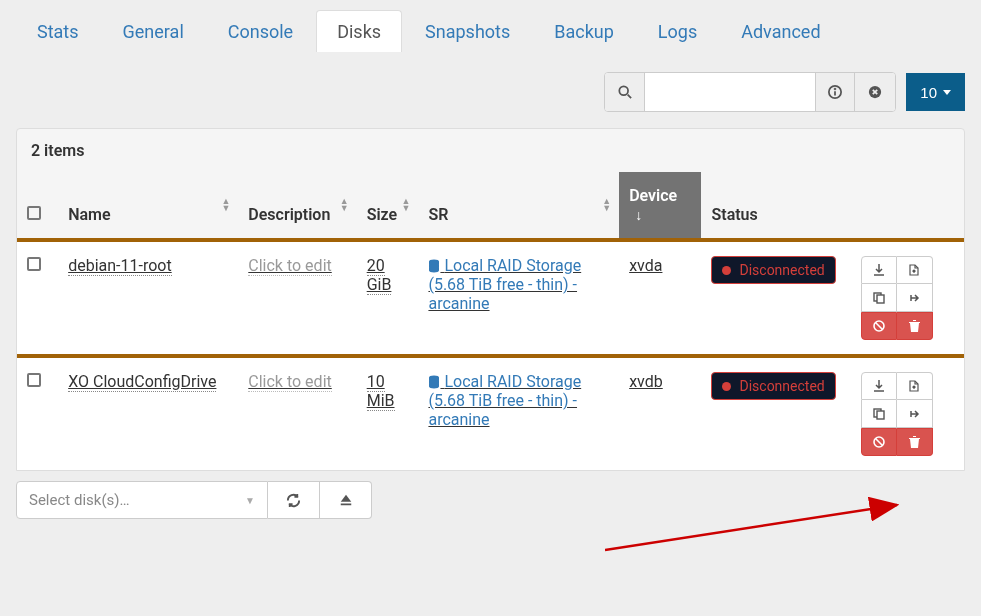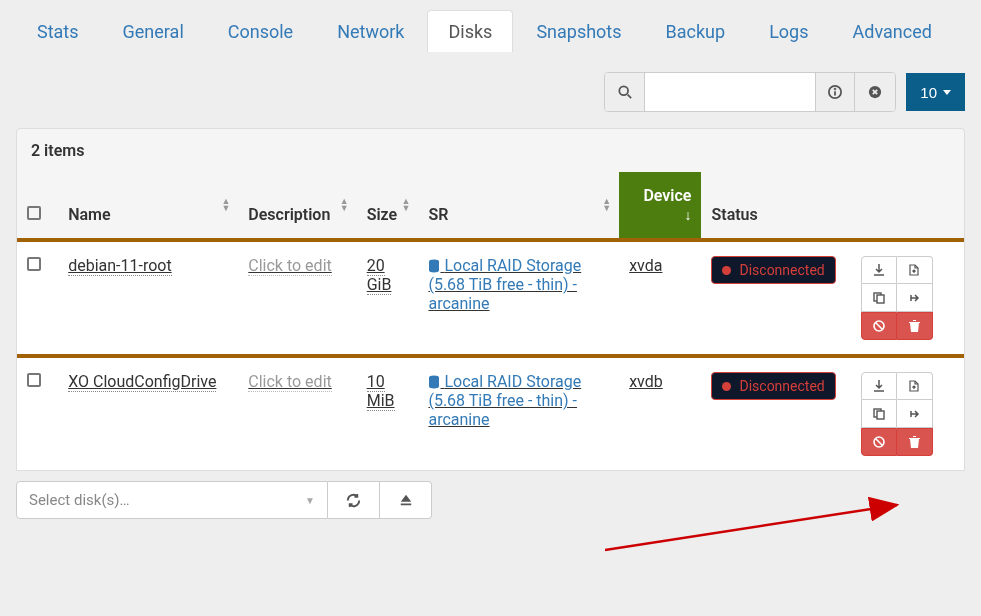--- a/index.html
+++ b/index.html
@@ -122,23 +122,22 @@
     right: 8px;
     top: 50%;
     transform: translateY(-50%);
     display: flex;
     flex-direction: column;
     color: #999;
     font-size: 9px;
     line-height: 7px;
   }
   th.sorted {
-    background: #4d7c0f;
+    background: #737373;
     color: #fff;
-    text-align: right;
   }
   th.sorted .down-only {
     color: #fff;
     font-size: 14px;
     margin-left: 6px;
   }
   td {
     padding: 14px 10px;
     vertical-align: top;
     font-size: 16px;
@@ -212,21 +211,21 @@
   .action-btn:nth-child(3) { border-top: none; }
   .action-btn:nth-child(4) { border-top: none; border-left: none; }
   .action-btn:nth-child(5) { border-radius: 0 0 0 4px; }
   .action-btn:nth-child(6) { border-radius: 0 0 4px 0; border-left: none; }
   .footer-row {
     display: flex;
     padding: 10px 16px;
     gap: 0;
   }
   .disk-select {
-    width: 312px;
+    width: 252px;
     height: 38px;
     border: 1px solid #ccc;
     border-radius: 4px 0 0 4px;
     background: #fff;
     padding: 0 12px;
     color: #888;
     display: flex;
     align-items: center;
     justify-content: space-between;
     font-size: 15px;
@@ -252,21 +251,20 @@
     pointer-events: none;
   }
 </style>
 </head>
 <body>
 
 <div class="tabs">
   <div class="tab">Stats</div>
   <div class="tab">General</div>
   <div class="tab">Console</div>
-  <div class="tab">Network</div>
   <div class="tab active">Disks</div>
   <div class="tab">Snapshots</div>
   <div class="tab">Backup</div>
   <div class="tab">Logs</div>
   <div class="tab">Advanced</div>
 </div>
 
 <div class="toolbar">
   <div class="search-group">
     <button class="search-btn">

